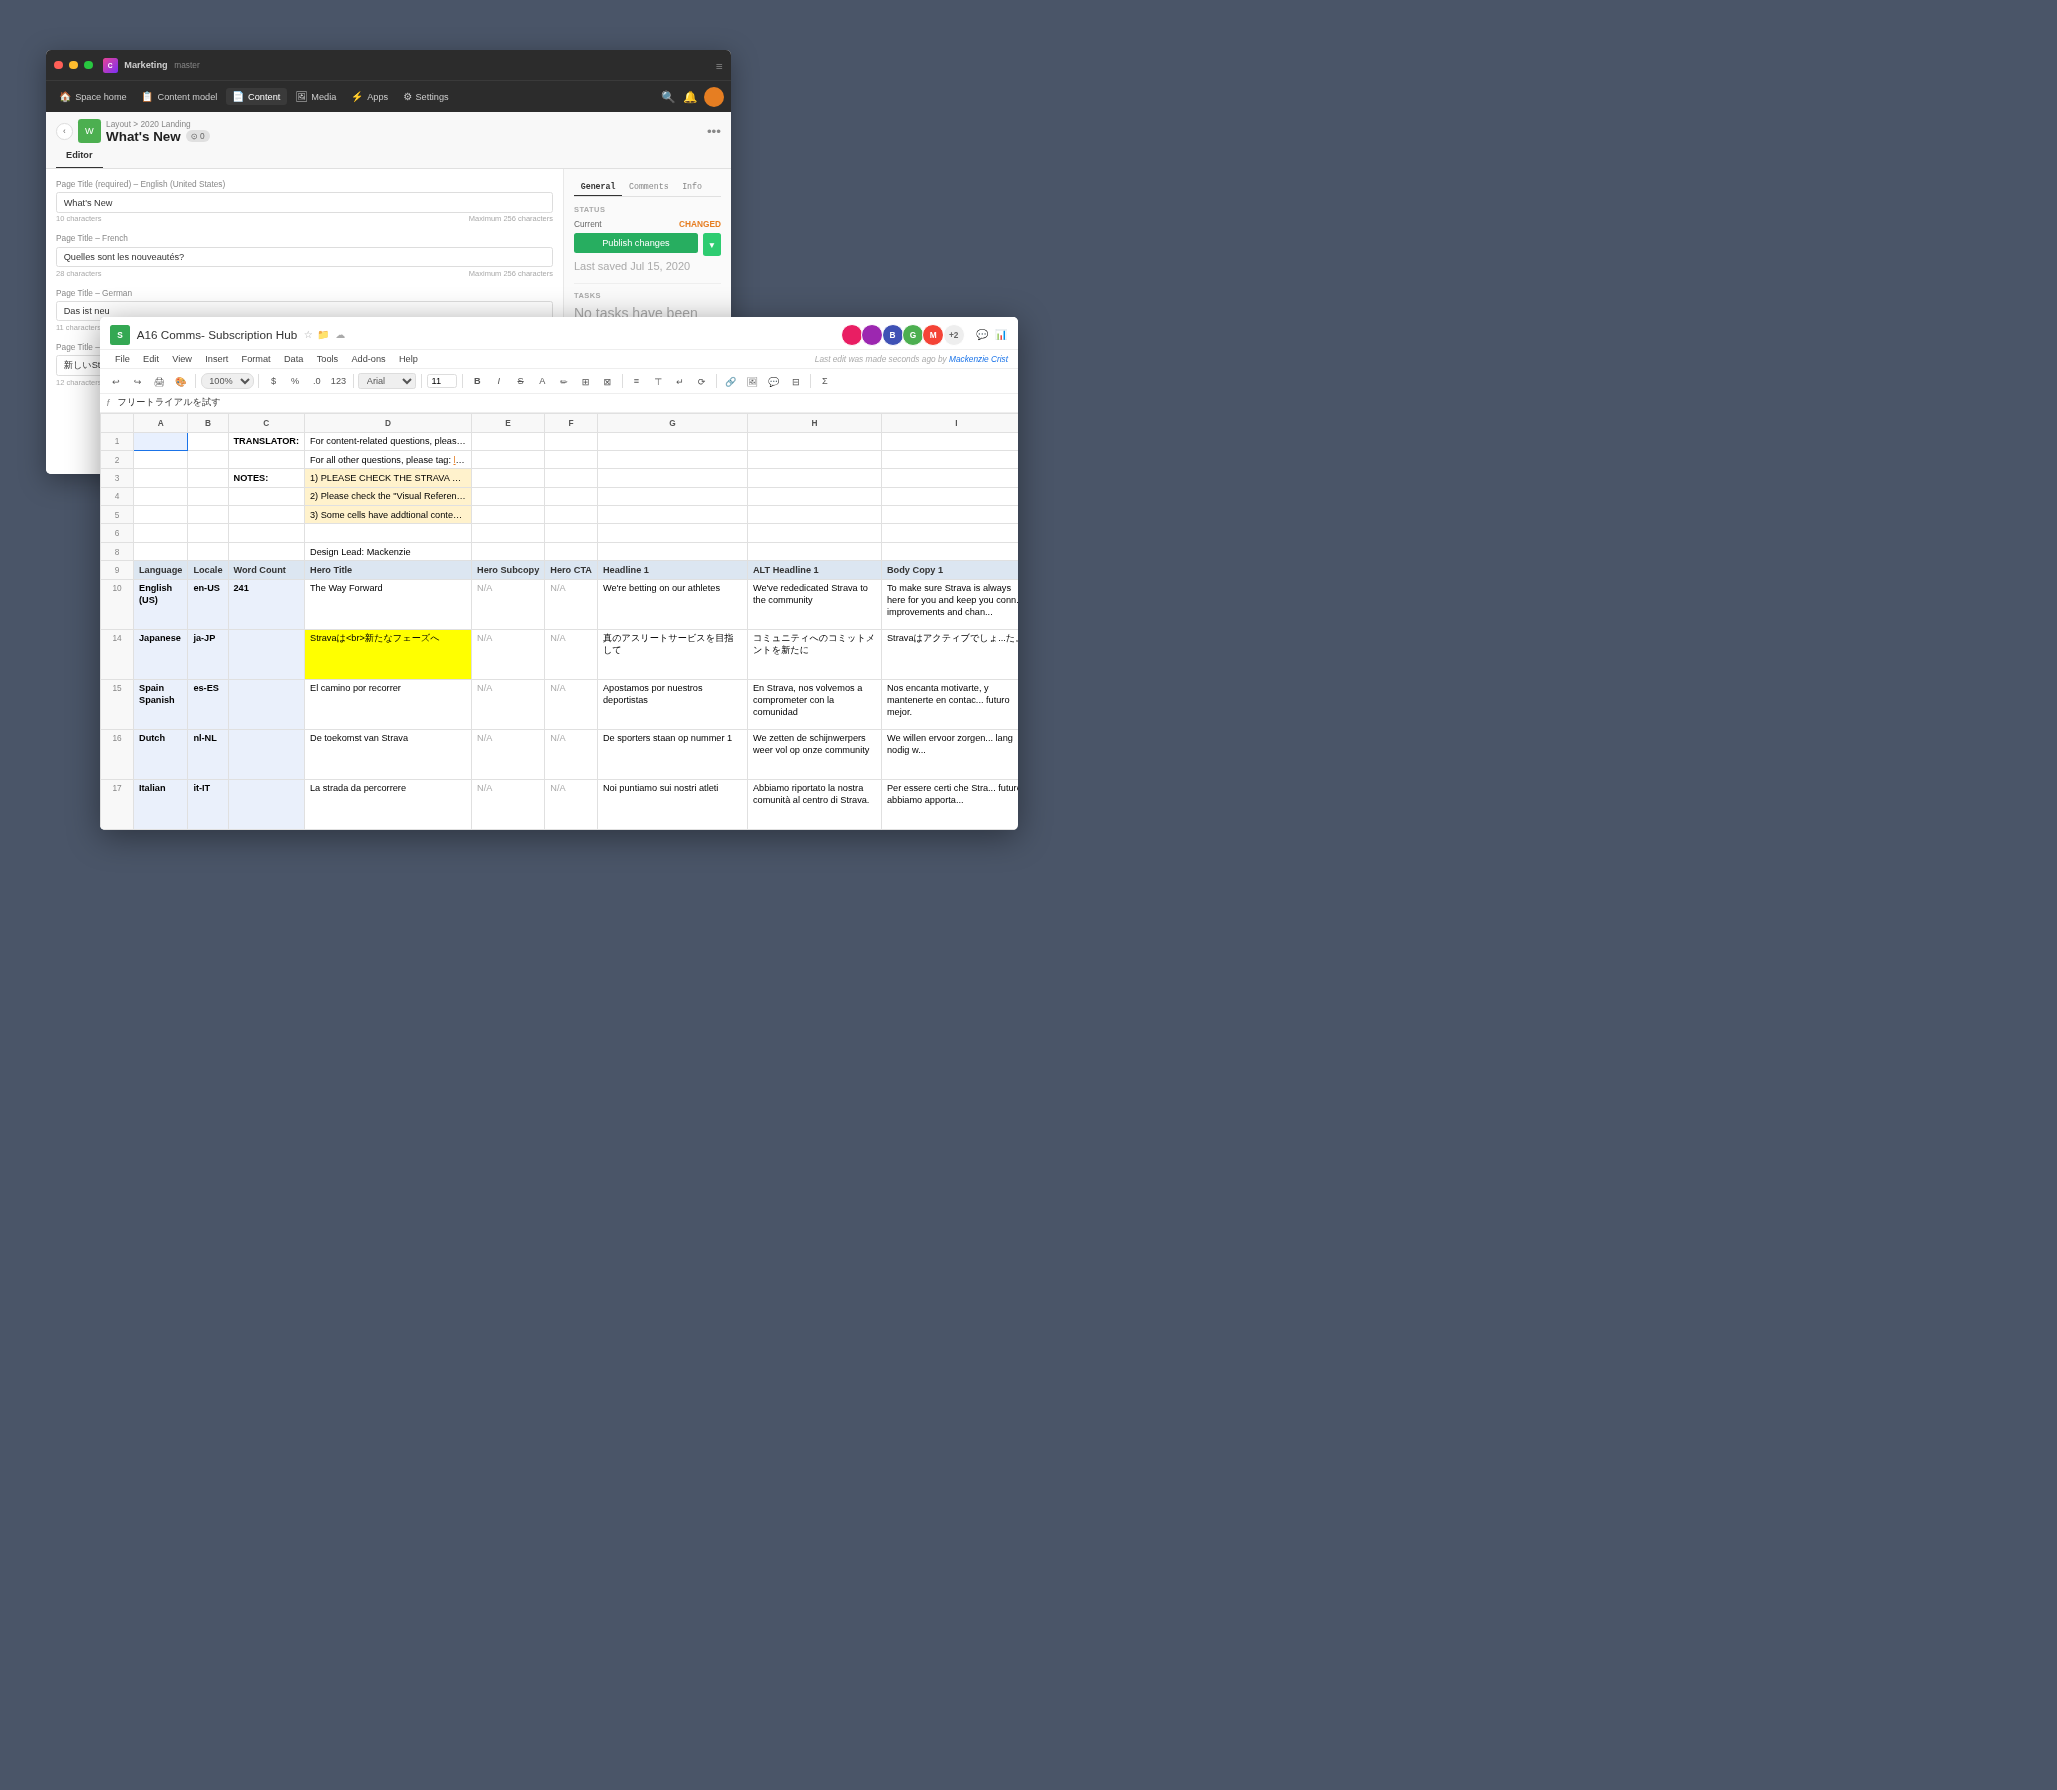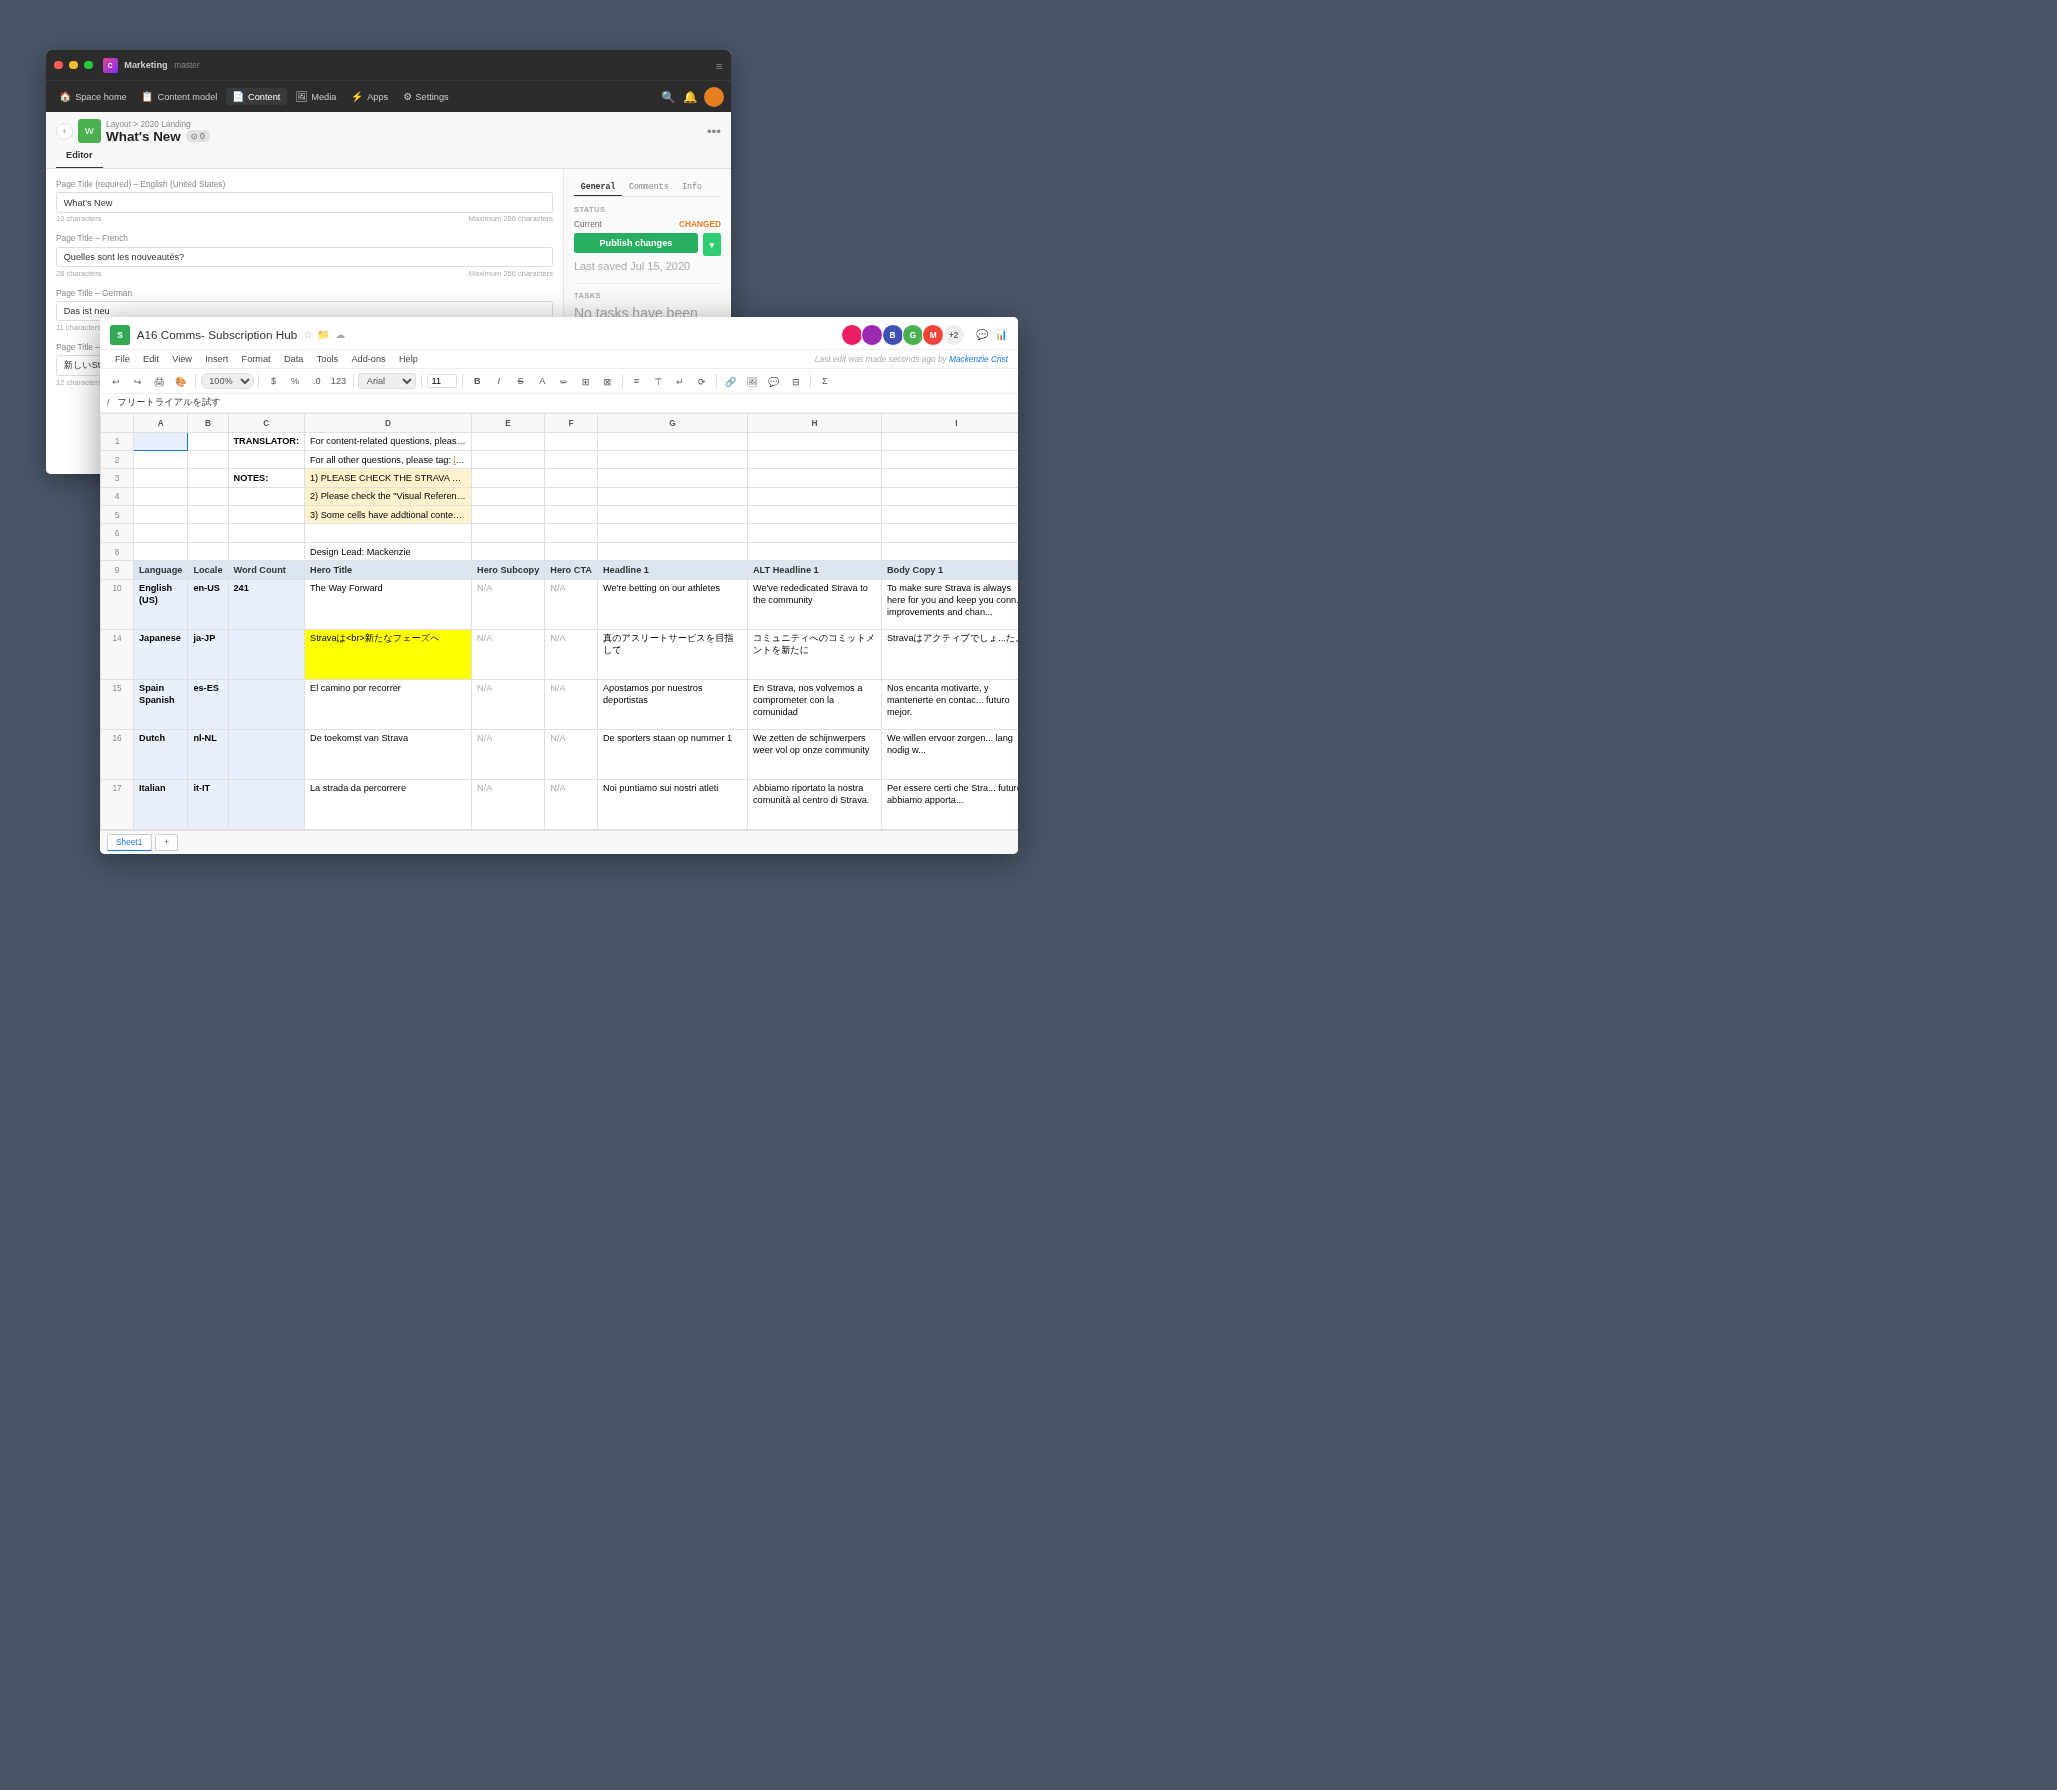--- a/index.html
+++ b/index.html
@@ -246,21 +246,21 @@
       font-weight: 700;
     }
     .cms-publish-btn {
       background: #27ae60;
       color: #fff;
       border: none;
       border-radius: 2.5px;
       padding: 5px 0;
       width: 100%;
       font-size: 9.2px;
-      font-weight: 700;
+      font-weight: 400;
       cursor: pointer;
       display: flex;
       align-items: center;
       justify-content: center;
       gap: 3.3px;
       margin-bottom: 3.3px;
     }
     .cms-publish-dropdown {
       background: #2ecc71;
       color: #fff;
@@ -1009,18 +1009,14 @@
           <td class="cell-wrap cell-muted">N/A</td>
           <td class="cell-wrap cell-muted">N/A</td>
           <td class="cell-wrap">Noi puntiamo sui nostri atleti</td>
           <td class="cell-wrap">Abbiamo riportato la nostra comunità al centro di Strava.</td>
           <td class="cell-wrap">Per essere certi che Stra... futuro, abbiamo apporta...</td>
         </tr>
       </tbody>
     </table>
   </div>
 
-  <div class="sheets-tab-bar">
-    <div class="sheets-sheet-tab active">Sheet1</div>
-    <div class="sheets-sheet-tab">+</div>
-  </div>
 </div>
 
 
 </body></html>

